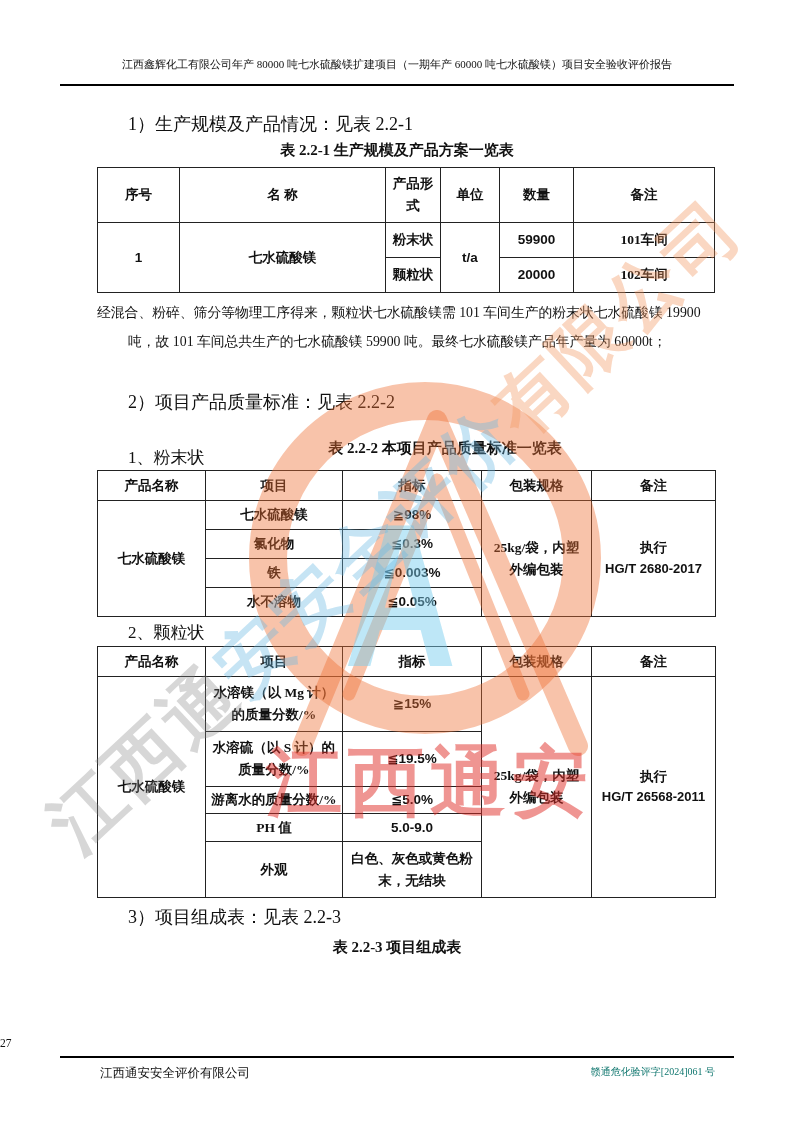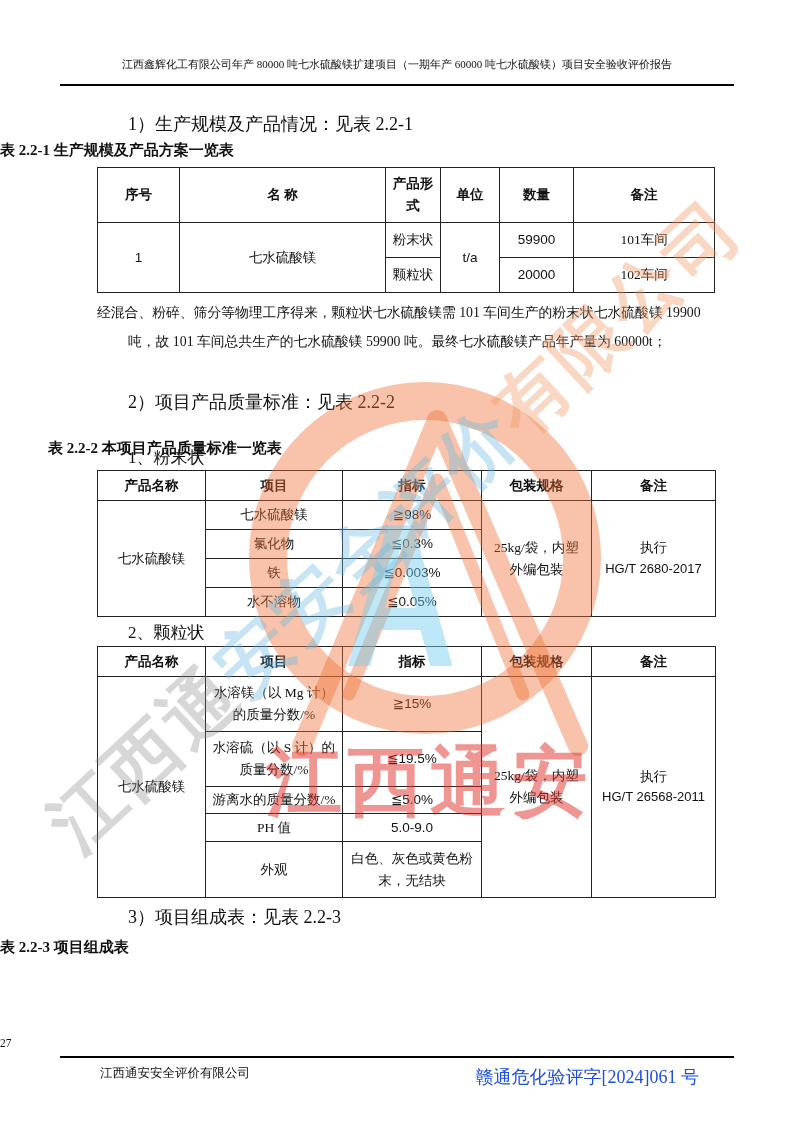--- a/index.html
+++ b/index.html
@@ -9,31 +9,31 @@
     font-family:"Liberation Serif","DejaVu Serif",serif;
     color:#1a1a1a;
   }
   
   .running-header{position:absolute;top:57px;left:0;width:100%;text-align:center;
     font-size:11px;letter-spacing:0;color:#111;}
   .header-rule{position:absolute;top:84px;left:60px;width:674px;height:2px;background:#000;}
   .footer-pagenum{position:absolute;top:1037px;left:0;width:100%;font-size:11.5px;color:#111;}
   .footer-rule{position:absolute;top:1056px;left:60px;width:674px;height:2px;background:#000;}
   .footer-left{position:absolute;top:1065px;left:100px;font-size:12.5px;color:#111;}
-  .footer-right{position:absolute;top:1065px;right:95px;font-size:18px;color:#1d4ed8;}
+  .footer-right{position:absolute;top:1065px;right:79px;font-size:10px;color:#0f766e;}
 
   
   .sec-heading{position:absolute;left:128px;font-size:18px;color:#111;white-space:nowrap;}
-  .tbl-caption{position:absolute;left:0;width:100%;font-size:15px;font-weight:bold;color:#111;white-space:nowrap;}
+  .tbl-caption{position:absolute;left:0;width:100%;text-align:center;font-size:15px;font-weight:bold;color:#111;white-space:nowrap;}
   .sub-heading{position:absolute;left:128px;font-size:17px;color:#111;white-space:nowrap;}
 
   
   table.doc{position:absolute;left:97px;width:618px;border-collapse:collapse;table-layout:fixed;}
   table.doc td,table.doc th{border:1.5px solid #222;text-align:center;vertical-align:middle;
-    font-size:13.5px;font-weight:normal;padding:1px 3px;line-height:1.6;color:#111;
+    font-size:13.5px;font-weight:bold;padding:1px 3px;line-height:1.6;color:#111;
     overflow:hidden;}
   table.doc th{font-weight:bold;}
   .num{font-family:"Liberation Sans","DejaVu Sans",sans-serif;font-size:13px;}
   .two-line{line-height:28px;}
 
   
   .notes{position:absolute;left:97px;top:298px;width:636px;font-size:13.8px;color:#111;}
   .notes div{height:29px;line-height:29px;white-space:nowrap;}
   .notes .indent{padding-left:31px;}
 

